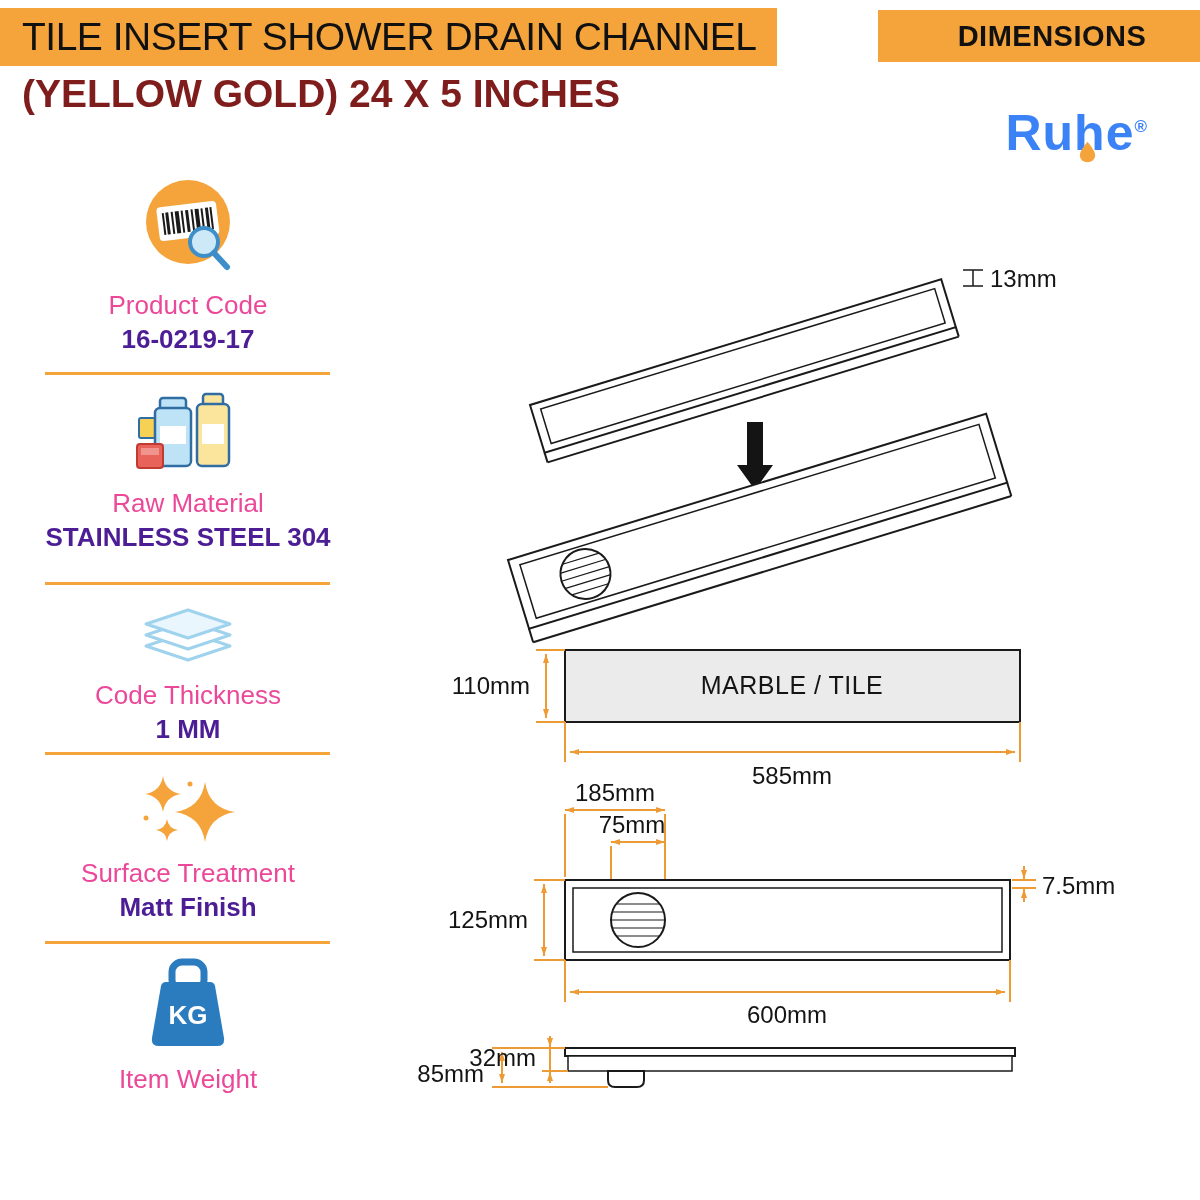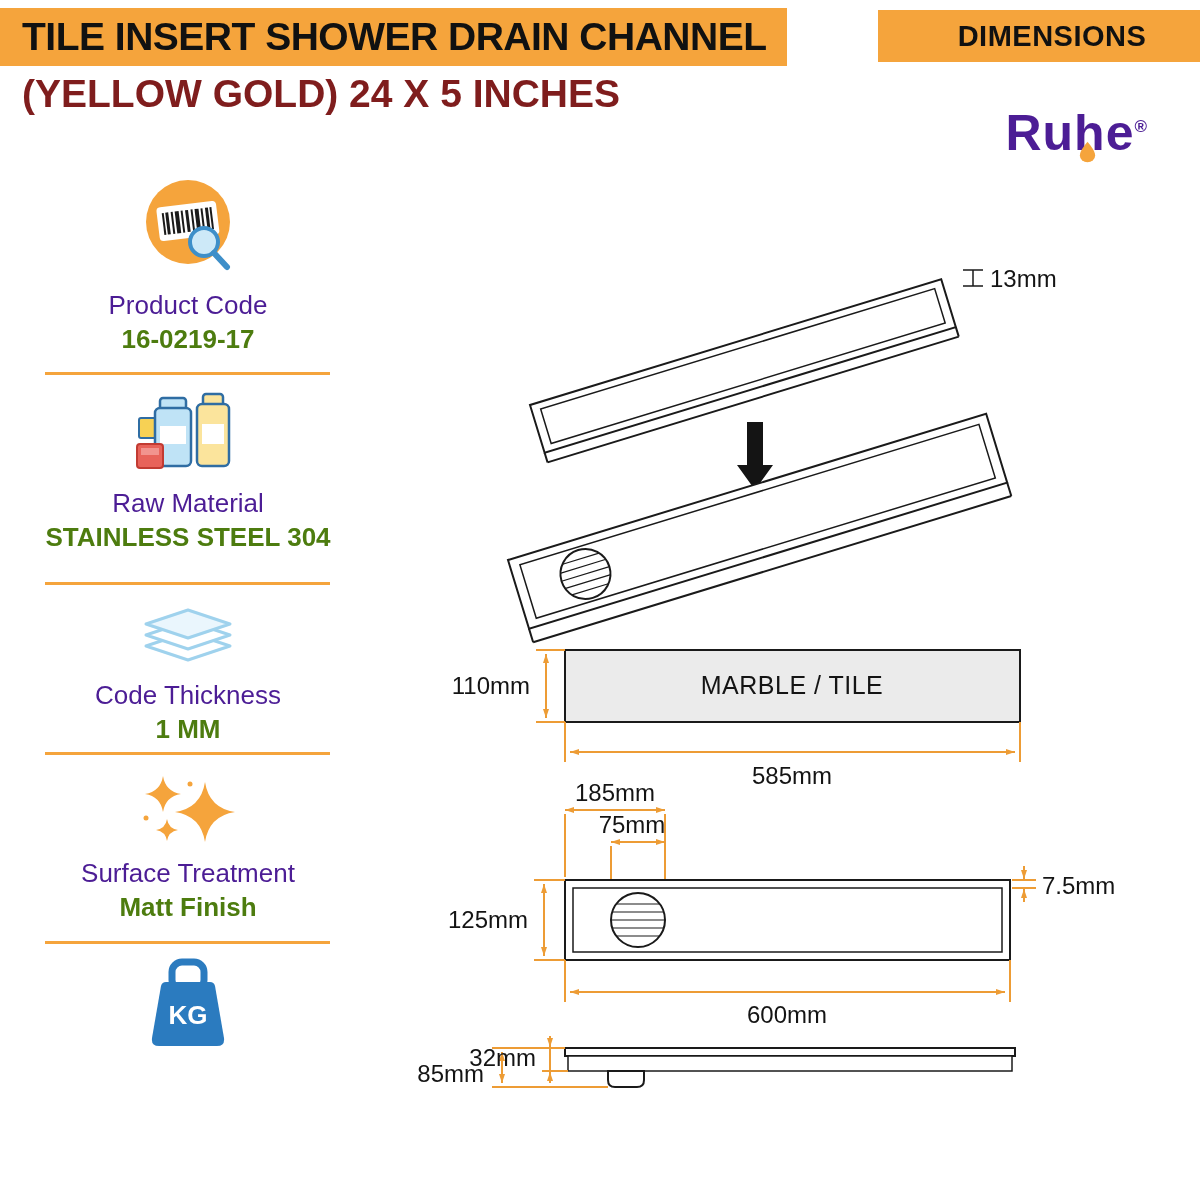--- a/index.html
+++ b/index.html
@@ -1,33 +1,33 @@
 <!DOCTYPE html>
 <html><head>
 <meta charset="utf-8">
 <style>
   html,body{margin:0;padding:0;background:#fff;}
   .canvas{position:relative;width:1200px;height:1200px;background:#fff;overflow:hidden;
           font-family:"Liberation Sans",sans-serif;color:#141414;}
 
   
   .title-banner{position:absolute;left:0;top:8px;background:#F5A43C;color:#111;
-                padding:7px 20px 7px 22px;font-size:39px;font-weight:bold;letter-spacing:-0.5px;white-space:nowrap;}
+                padding:7px 20px 7px 22px;font-size:39px;font-weight:normal;letter-spacing:-0.5px;white-space:nowrap;}
   .title-line2{position:absolute;left:22px;top:72px;font-size:39px;font-weight:bold;color:#7f1d1d;white-space:nowrap;}
   .dim-banner{position:absolute;left:878px;top:10px;width:348px;height:52px;background:#F5A43C;
               display:flex;align-items:center;justify-content:center;font-size:29px;font-weight:bold;color:#111;letter-spacing:0.5px;}
-  .brand{position:absolute;top:104px;right:52px;font-size:50px;font-weight:bold;color:#4c1d95;letter-spacing:1px;}
+  .brand{position:absolute;top:104px;right:52px;font-size:50px;font-weight:bold;color:#3b82f6;letter-spacing:1px;}
   .brand .reg{font-size:17px;vertical-align:super;font-weight:bold;}
   .brand .drop{position:absolute;left:74px;top:36px;}
 
   
   .spec{position:absolute;left:38px;width:300px;text-align:center;}
   .spec-icon{display:block;margin:0 auto;}
-  .spec-label{font-size:26px;color:#4c1d95;margin-top:8px;}
-  .spec-value{font-size:26px;font-weight:bold;color:#4d7c0f;margin-top:3px;white-space:nowrap;}
+  .spec-label{font-size:26px;color:#ec4899;margin-top:8px;}
+  .spec-value{font-size:26px;font-weight:bold;color:#4c1d95;margin-top:3px;white-space:nowrap;}
   .divider{position:absolute;left:45px;width:285px;height:3px;background:#F5A43C;}
 
   
   .diagram{position:absolute;left:380px;top:170px;}
   .diagram text{font-family:"Liberation Sans",sans-serif;font-size:24px;fill:#141414;}
   .diagram text.big{font-size:25px;letter-spacing:0.5px;}
   .draw{stroke:#1a1a1a;fill:#fff;}
   .dimln{stroke:#ED9C35;stroke-width:2;fill:none;}
 </style>
 </head>
@@ -116,20 +116,21 @@
     <div class="spec-value">Matt Finish</div>
   </div>
   <div class="divider" style="top:941px"></div>
 
   <div class="spec" style="top:956px">
     <svg class="spec-icon" width="100" height="100" viewBox="0 0 100 100">
       <rect x="34" y="6" width="32" height="28" rx="10" fill="none" stroke="#2B7BBF" stroke-width="7"></rect>
       <path d="M28,26 L72,26 Q76,26 77,30 L86,82 Q87,90 79,90 L21,90 Q13,90 14,82 L23,30 Q24,26 28,26 Z" fill="#2B7BBF"></path>
       <text x="50" y="68" text-anchor="middle" font-size="26" font-weight="bold" fill="#fff">KG</text>
     </svg>
+    <div class="spec-label">Item Weight</div>
   </div>
 
   <svg class="diagram" width="820" height="1030" viewBox="0 0 820 1030">
     <defs>
       <marker id="ar" markerWidth="10" markerHeight="8" refX="9" refY="3" orient="auto-start-reverse" markerUnits="userSpaceOnUse">
         <path d="M0,0 L9,3 L0,6 Z" fill="#ED9C35"></path>
       </marker>
     </defs>
 
     <g>

